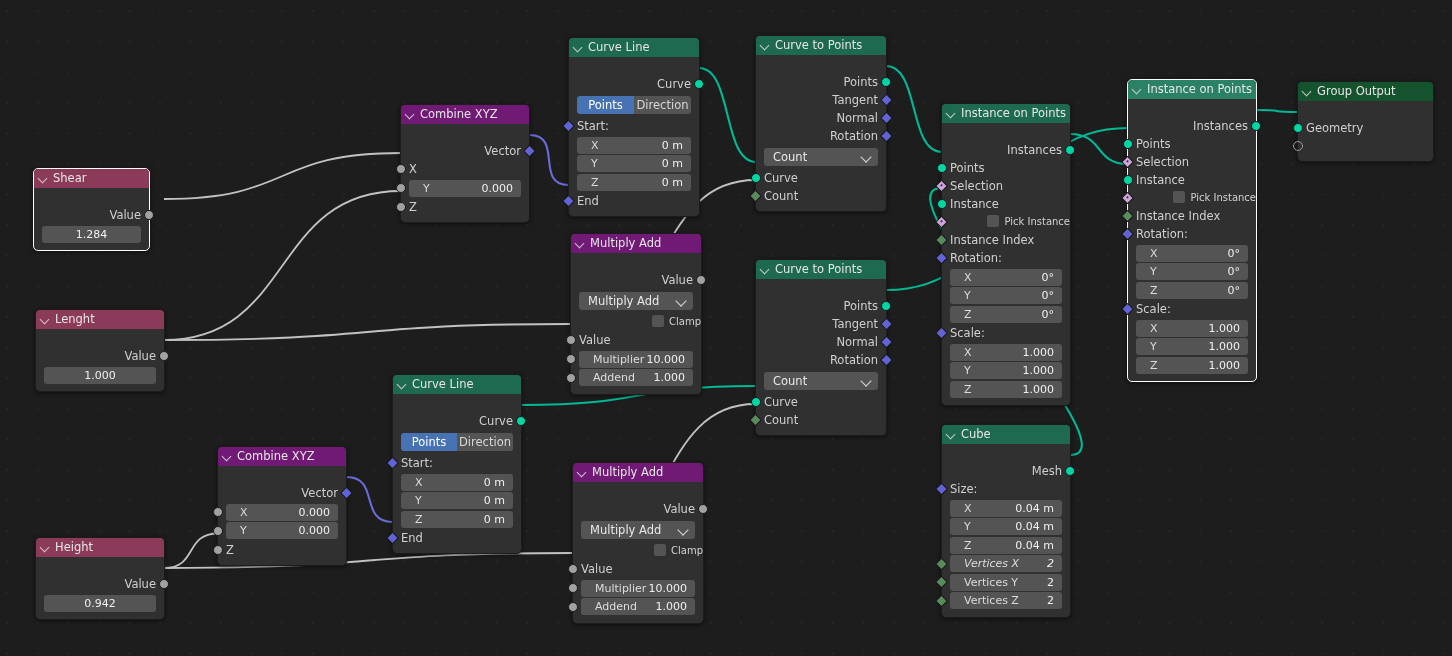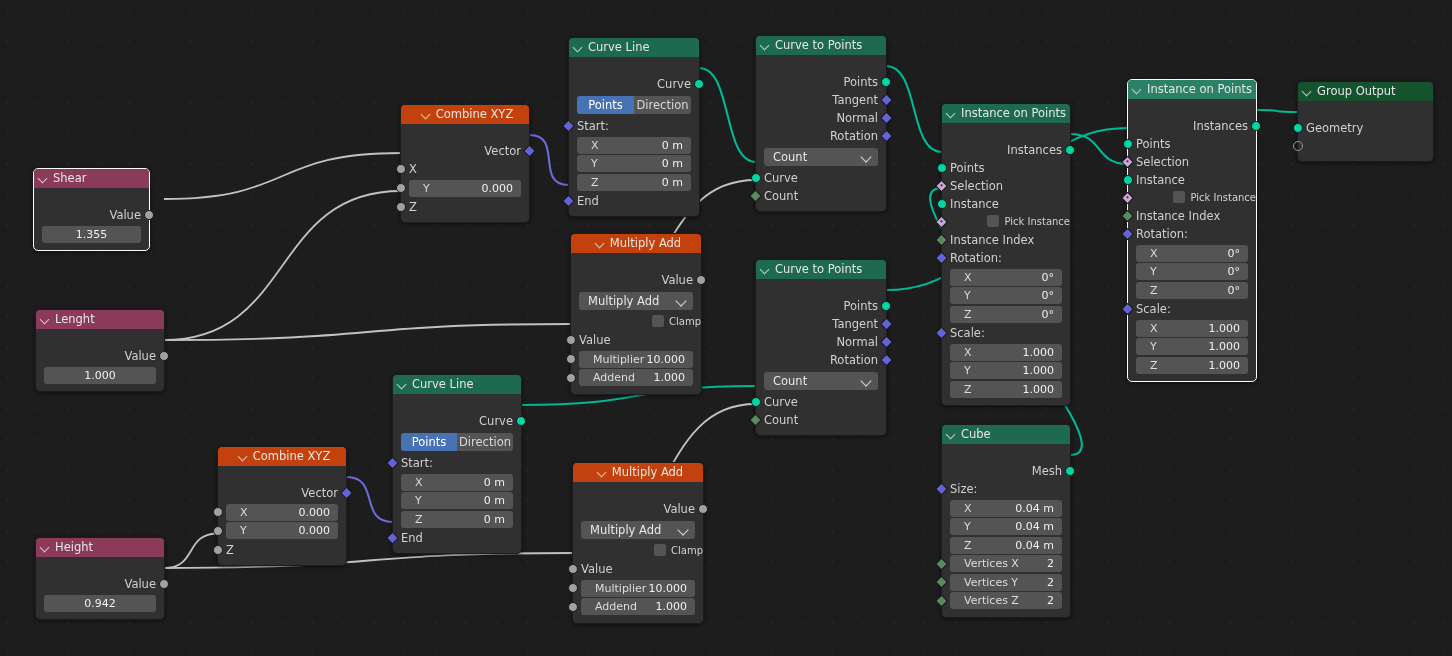--- a/index.html
+++ b/index.html
@@ -48,21 +48,21 @@
   }
   .node .hdr .chev { display:inline-block; width:9px; height:9px; position:relative; opacity:.85; }
   .node .hdr .chev:before{
     content:""; position:absolute; left:0; top:1px;
     width:6px;height:6px;border-right:1.5px solid #dcdcdc;border-bottom:1.5px solid #dcdcdc;
     transform: rotate(45deg);
   }
   .hdr-input  { background: #8c3a5a; }      
   .hdr-geo    { background: #1e6a50; }      
   .hdr-geo-sel{ background: #2b8166; }      
-  .hdr-vec    { background: #c2410c; justify-content: center; }      
+  .hdr-vec    { background: #701a75; }      
   .hdr-grey   { background: #14532d; }      
 
   .body { padding: 18px 0 6px 0; }
 
   .row {
     position: relative;
     min-height: 18px;
     line-height: 18px;
     padding: 0 8px;
     font-size: 11.5px;
@@ -172,21 +172,21 @@
     </svg>
   <div id="nodes-layer">
       <div class="node sel" style="left: 33px; top: 168px; width: 117px;">
         <div class="hdr hdr-input">
           <span class="chev"></span>
           <span>Shear</span>
         </div>
         <div class="body">
           <div class="row out">Value<span class="sock out c-grey"></span></div>
           <div class="field center">
-            <span class="v" style="left: 0px; right: 0px; text-align: center;">1.355</span>
+            <span class="v" style="left: 0px; right: 0px; text-align: center;">1.284</span>
           </div>
         </div>
       </div>
       <div class="node" style="left: 35px; top: 309px; width: 130px;">
         <div class="hdr hdr-input">
           <span class="chev"></span>
           <span>Lenght</span>
         </div>
         <div class="body">
           <div class="row out">Value<span class="sock out c-grey"></span></div>
@@ -478,21 +478,21 @@
             <span class="v">0.04 m</span>
           </div>
           <div class="field kv">
             <span class="k">Y</span>
             <span class="v">0.04 m</span>
           </div>
           <div class="field kv">
             <span class="k">Z</span>
             <span class="v">0.04 m</span>
           </div>
-          <div style="position: relative;">
+          <div style="position: relative; font-style: italic;">
             <div class="field kv">
               <span class="k">Vertices X</span>
               <span class="v">2</span>
             </div>
             <span class="sock in c-int diamond"></span>
           </div>
           <div style="position: relative;">
             <div class="field kv">
               <span class="k">Vertices Y</span>
               <span class="v">2</span>

